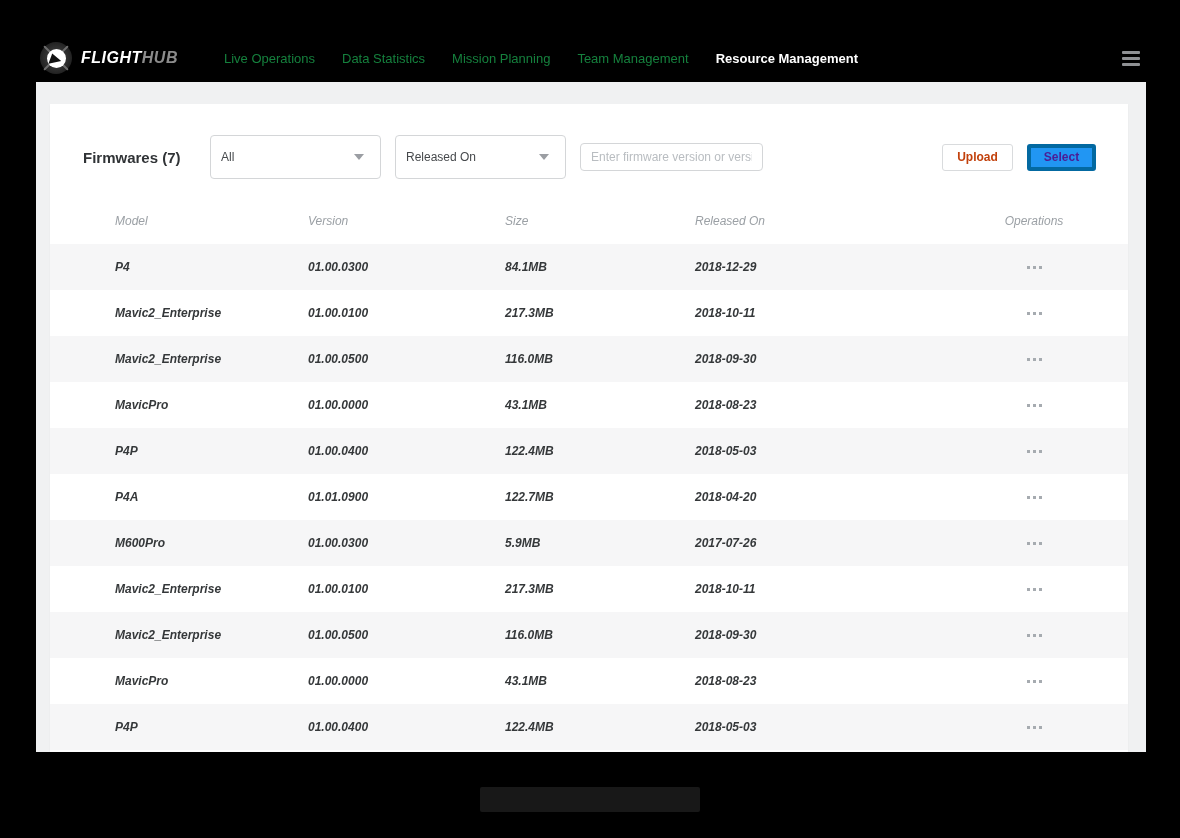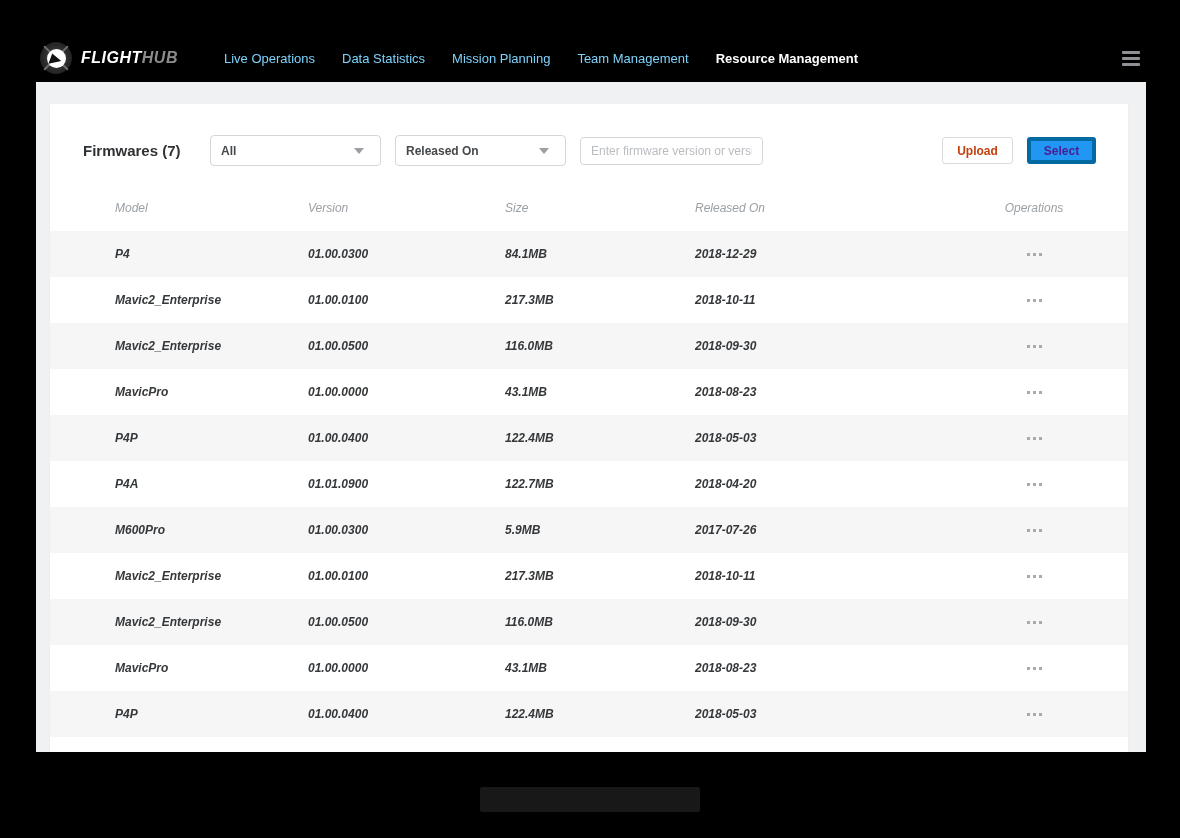--- a/index.html
+++ b/index.html
@@ -79,21 +79,21 @@
   .logo-text .hub { color: #8b8b8b; }
 
   .nav-items {
     display: flex;
     align-items: center;
     margin-left: 46px;
     gap: 27px;
   }
   .nav-item {
     font-size: 13px;
-    color: #7dd3fc;
+    color: #15803d;
     cursor: pointer;
     white-space: nowrap;
   }
   .nav-item.active {
     color: #fff;
     font-weight: bold;
   }
   .hamburger {
     margin-left: auto;
     width: 18px;
@@ -131,31 +131,30 @@
   }
   .card-title {
     font-size: 15px;
     font-weight: bold;
     color: #303336;
     width: 127px;
     flex: 0 0 auto;
   }
   .dropdown {
     width: 171px;
-    height: 31px;
+    height: 44px;
     border: 1px solid #d4d6d8;
     border-radius: 4px;
     background: #fff;
     display: flex;
     align-items: center;
     padding: 0 10px;
     margin-right: 14px;
     cursor: pointer;
     flex: 0 0 auto;
-    font-weight: bold;
   }
   .dropdown-label {
     font-size: 12px;
     color: #46494c;
     flex: 1;
     white-space: nowrap;
     overflow: hidden;
   }
   .chevron {
     width: 0; height: 0;

